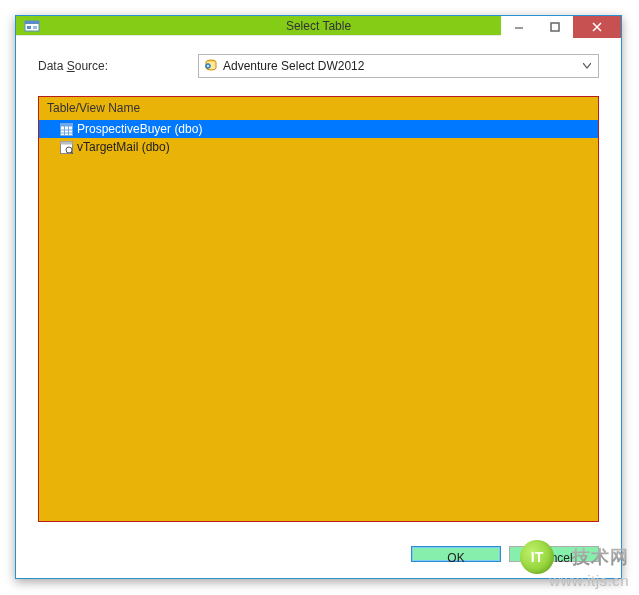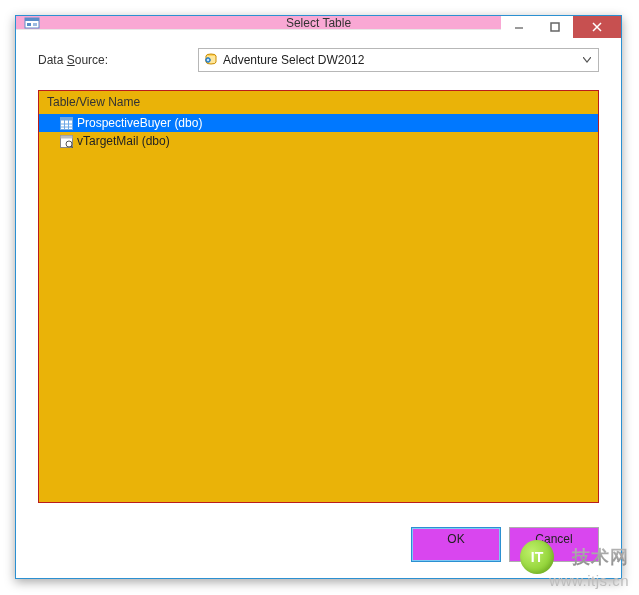--- a/index.html
+++ b/index.html
@@ -16,22 +16,22 @@
   .window {
     width: 607px;
     height: 564px;
     border: 1px solid #2b90d1;
     background: #fff;
     box-shadow: 0 3px 10px rgba(0,0,0,0.35);
     display: flex;
     flex-direction: column;
   }
   .titlebar {
-    height: 14px;
-    background: #f9a8d4;
+    height: 20px;
+    background: #84cc16;
     display: flex;
     align-items: center;
     border-bottom: 1px solid #e8e8e8;
     position: relative;
   }
   .titlebar-icon {
     margin-left: 8px;
     width: 16px;
     height: 16px;
     display: inline-flex;
@@ -150,23 +150,23 @@
     flex-shrink: 0;
   }
   .buttons {
     display: flex;
     justify-content: flex-end;
     gap: 8px;
     padding: 14px 22px 16px 22px;
   }
   .btn {
     min-width: 90px;
-    height: 35px;
+    height: 16px;
     border: 1px solid #adadad;
-    background: #d946ef;
+    background: #86efac;
     text-align: center;
     line-height: 22px;
     color: #222;
     font-size: 12px;
   }
   .btn.primary {
     border: 1px solid #2b90d1;
     box-shadow: 0 0 0 1px #80c9f5 inset;
   }
   .watermark {

